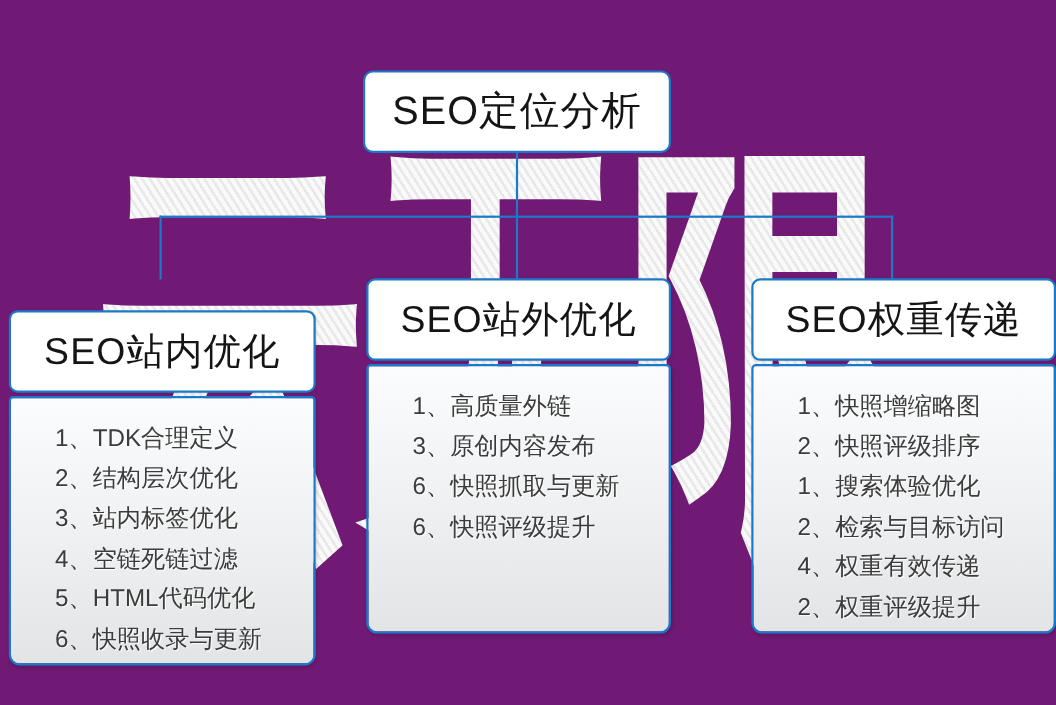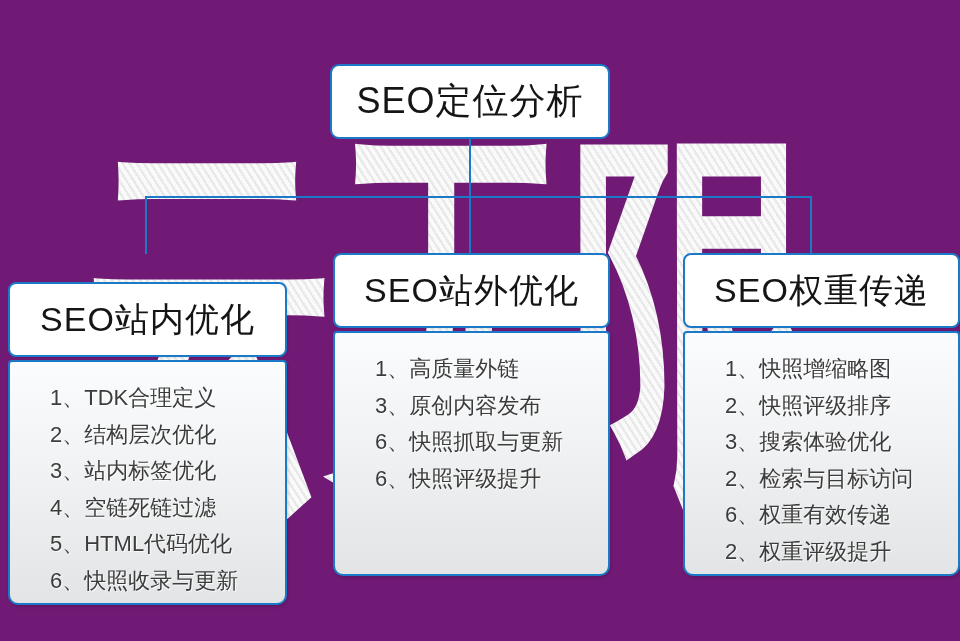--- a/index.html
+++ b/index.html
@@ -139,20 +139,20 @@
     </div>
   </div>
 
   <div class="column" style="left:683px;width:277px;">
     <div class="col-header">
       <span class="box-label">SEO权重传递</span>
     </div>
     <div class="col-body">
       <div class="list-item">1、快照增缩略图</div>
       <div class="list-item">2、快照评级排序</div>
-      <div class="list-item">3、搜索体验优化</div>
+      <div class="list-item">1、搜索体验优化</div>
       <div class="list-item">2、检索与目标访问</div>
-      <div class="list-item">6、权重有效传递</div>
+      <div class="list-item">4、权重有效传递</div>
       <div class="list-item">2、权重评级提升</div>
     </div>
   </div>
 
 </div>
 
 </body></html>

